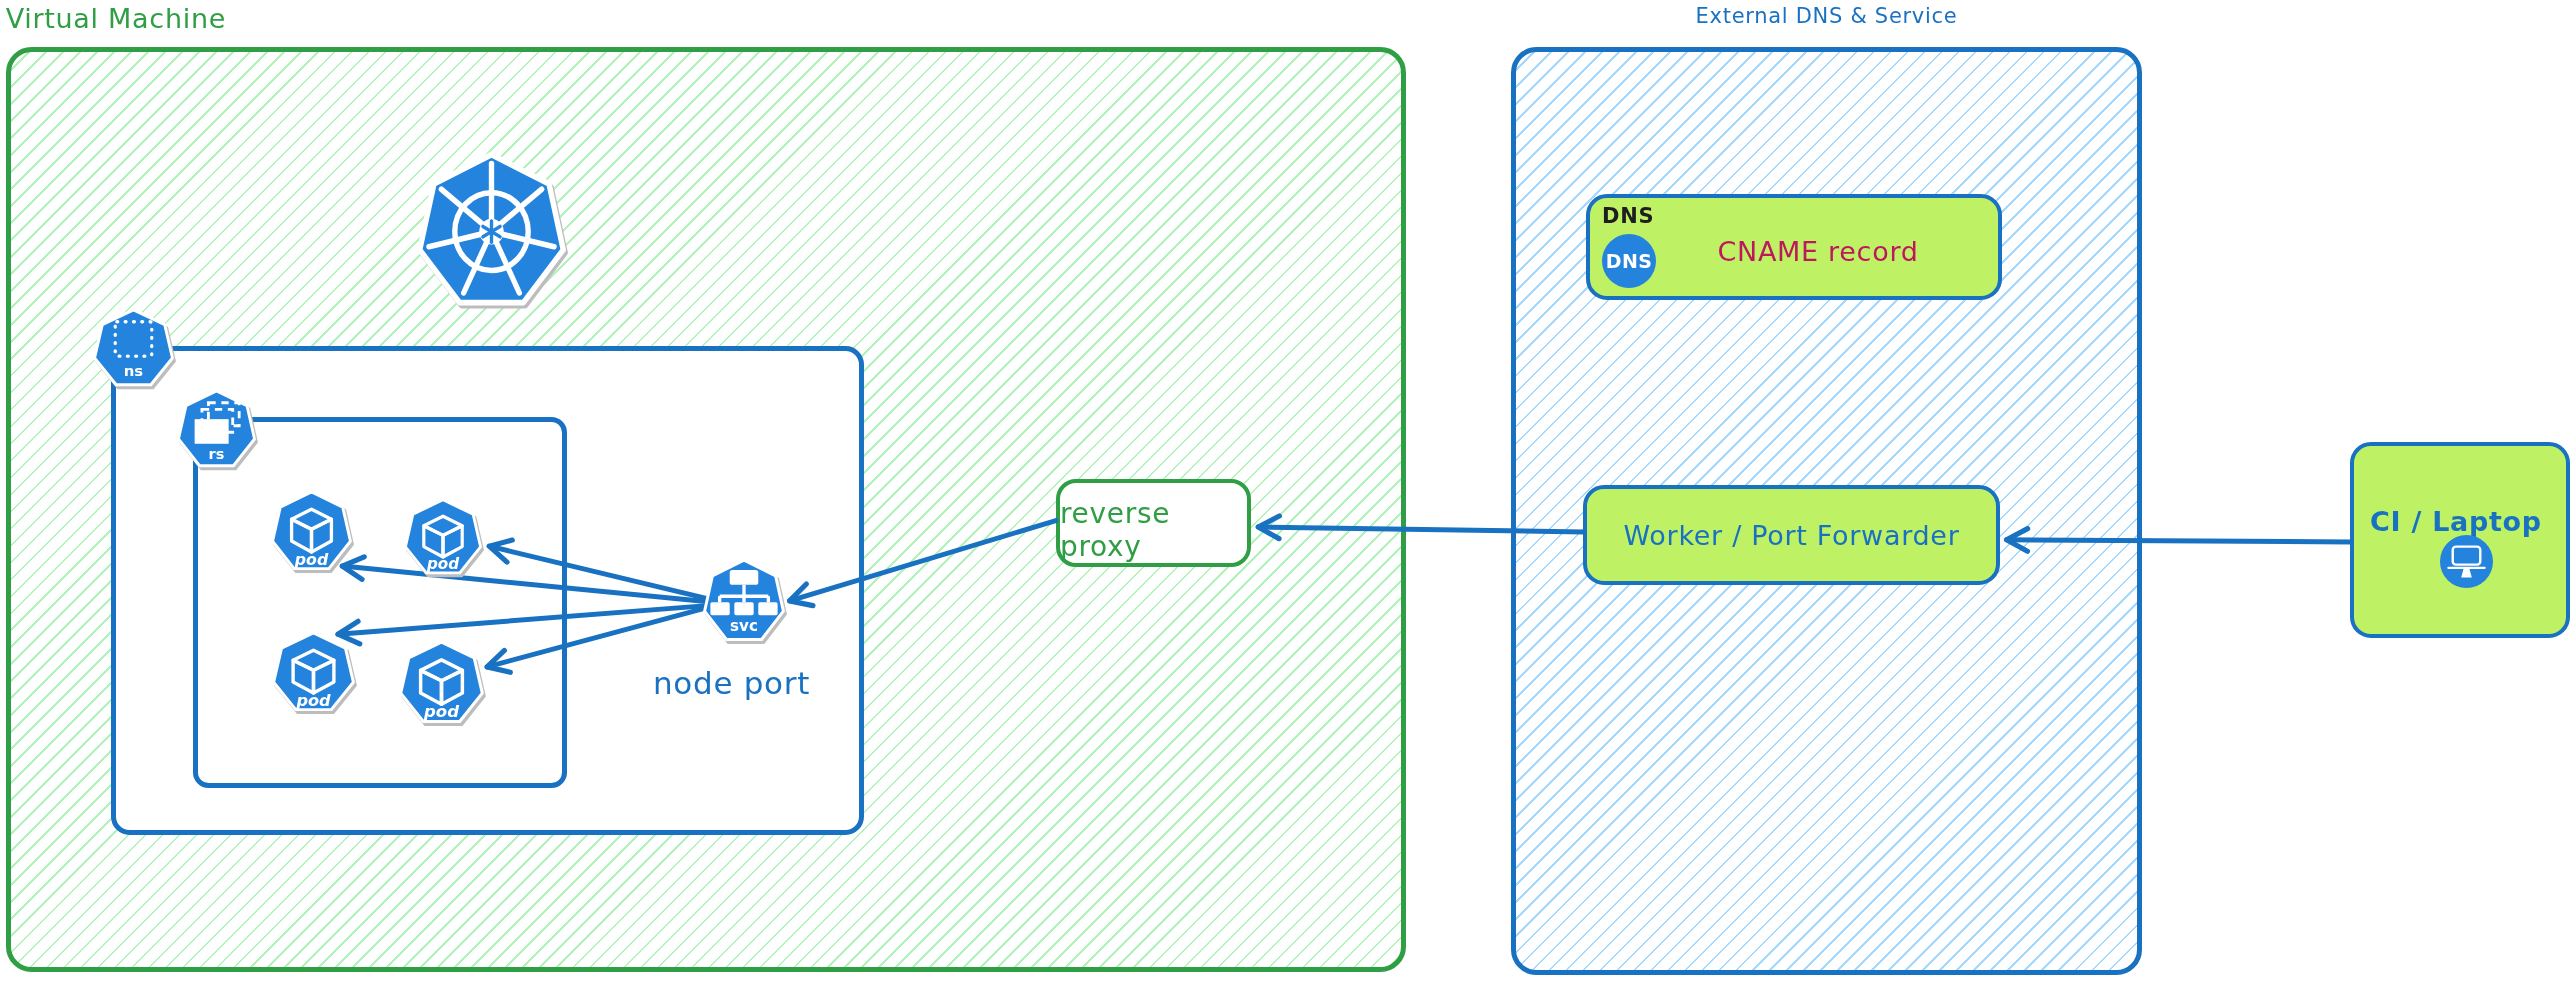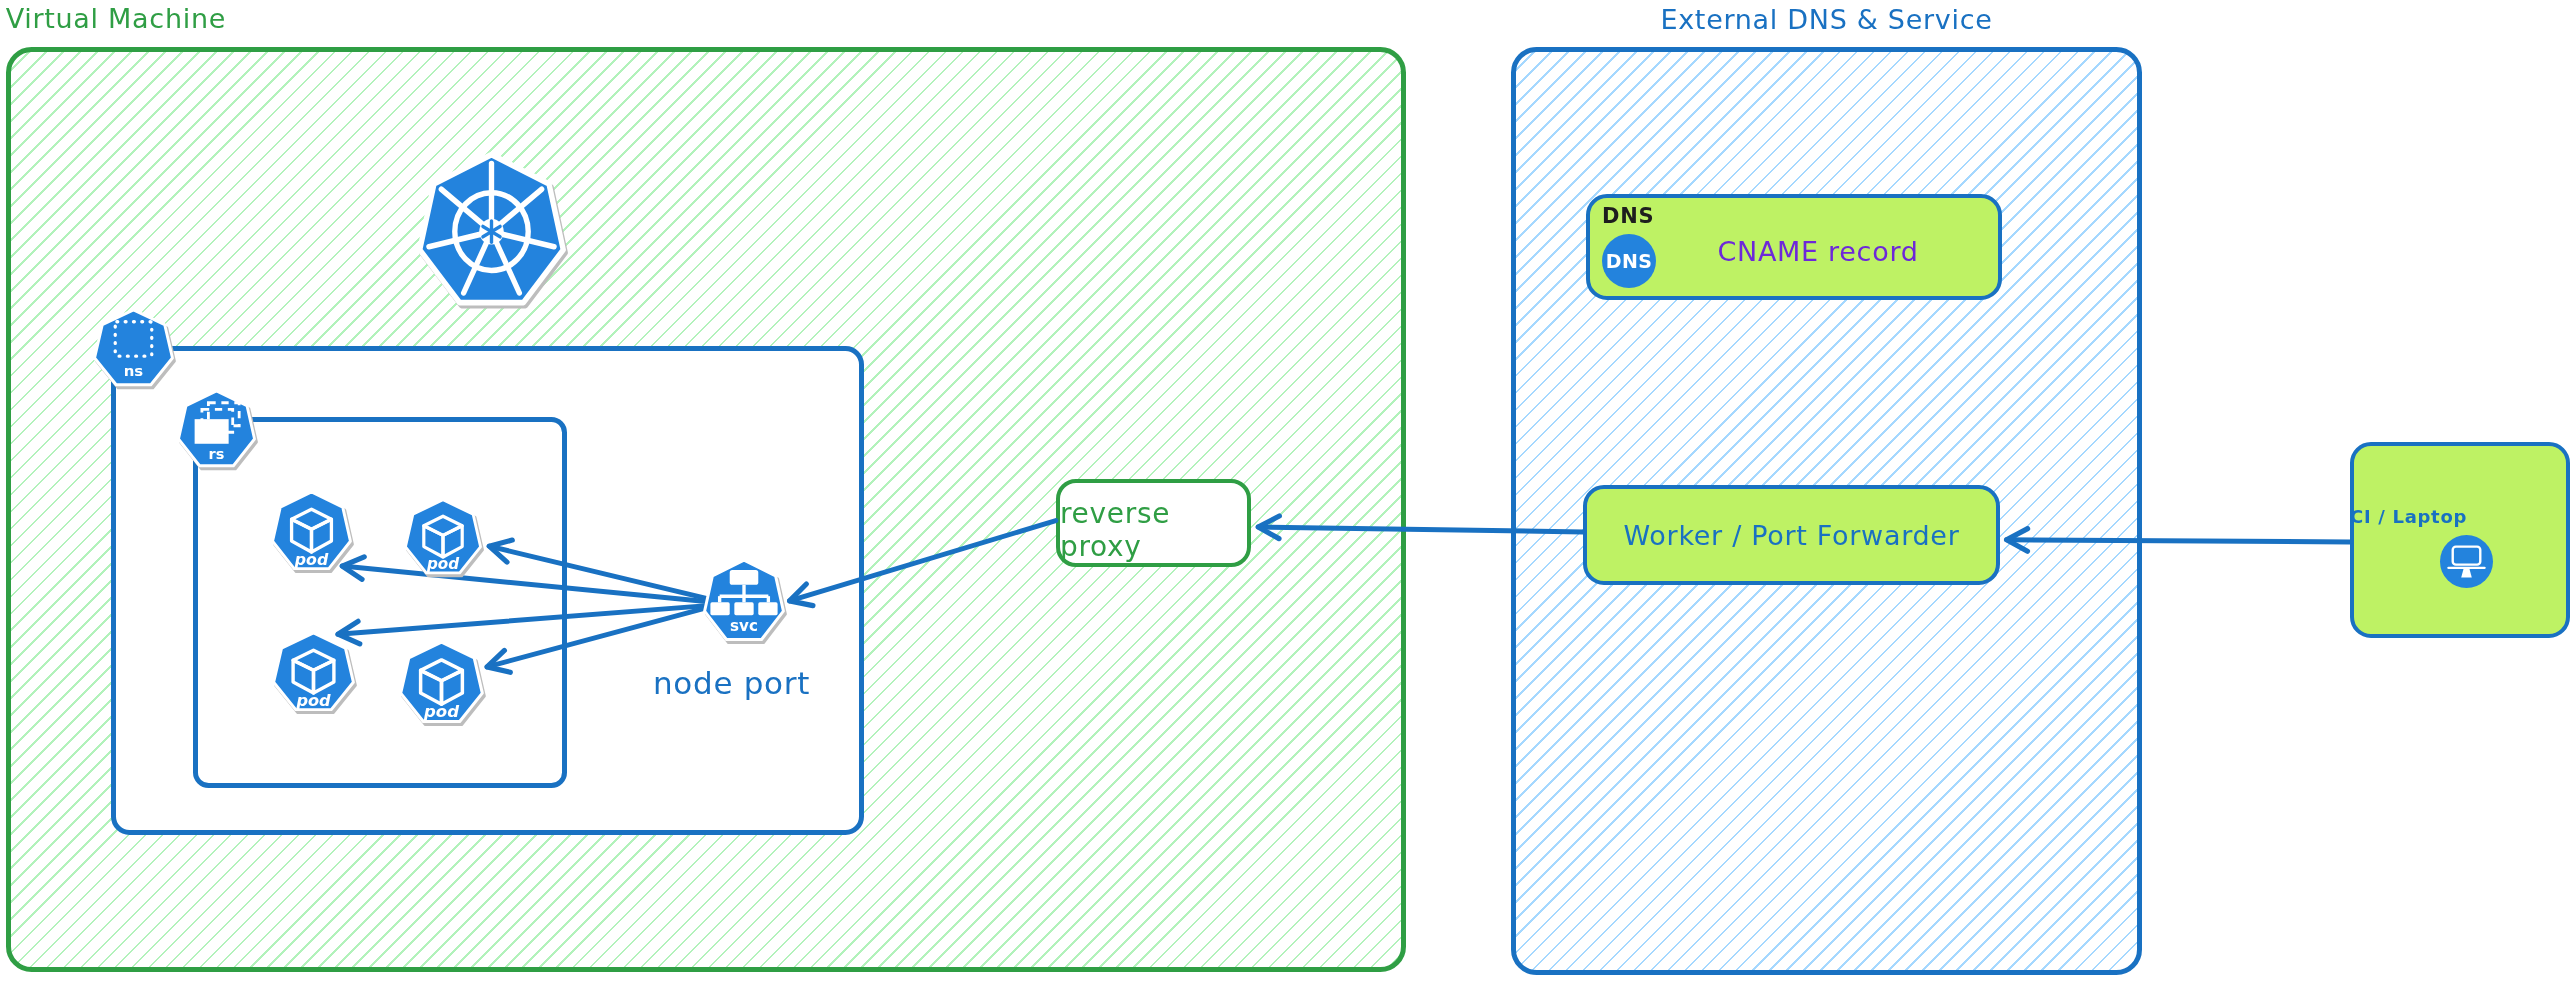--- a/index.html
+++ b/index.html
@@ -17,29 +17,29 @@
   .rs-box{left:193px;top:417px;width:364px;height:361px;background:#fff;border:5px solid #1971c2;border-radius:15.6px;z-index:2;}
   .rp-box{left:1056px;top:479px;width:187px;height:80px;background:#fff;border:4.3px solid #2f9e44;border-radius:20px;z-index:3;
     display:flex;align-items:flex-end;justify-content:center;}
   .card{background:#bef264;border:4.3px solid #1971c2;border-radius:21px;z-index:3;}
   .dns-box{left:1586px;top:194px;width:408px;height:98px;}
   .worker-box{left:1583px;top:485px;width:409px;height:92px;display:flex;align-items:center;justify-content:center;}
   .ci-box{left:2350px;top:442px;width:212px;height:188px;}
   
   .hand{letter-spacing:0.7px;font-weight:500;}
   .title-green{color:#2f9e44;font-size:27px;z-index:2;}
-  .title-blue{color:#1971c2;font-size:27px;text-align:center;z-index:2;}
+  .title-blue{color:#1971c2;font-size:21px;text-align:center;z-index:2;}
   .vm-title{left:5.7px;top:2.8px;width:1400px;}
   .ext-title{left:1511px;top:4.3px;width:631px;}
   .rp-text{color:#2f9e44;font-size:28px;}
   .nodeport-text{left:653px;top:665px;width:185px;text-align:left;color:#1971c2;font-size:31px;z-index:6;}
-  .cname-text{left:1690px;top:236px;width:256px;text-align:center;color:#6d28d9;font-size:27px;z-index:4;}
+  .cname-text{left:1690px;top:236px;width:256px;text-align:center;color:#be185d;font-size:27px;z-index:4;}
   .worker-text{color:#1971c2;font-size:27px;}
   .dns-tag{left:1602px;top:204px;color:#1e1e1e;font-size:21px;font-weight:600;z-index:4;}
-  .ci-text{left:2350px;top:506px;width:212px;color:#1971c2;font-size:18px;font-weight:600;z-index:4;}
+  .ci-text{left:2350px;top:506px;width:212px;text-align:center;color:#1971c2;font-size:27px;font-weight:600;z-index:4;}
   
   .hept{position:absolute;filter:drop-shadow(2.8px 3.6px 0 #bdbdbd);z-index:6;}
   .circle-icon{position:absolute;background:#2383dd;border-radius:50%;z-index:6;
     display:flex;align-items:center;justify-content:center;}
   .dns-circle{left:1602px;top:234px;width:54px;height:54px;color:#fff;font-size:19px;font-weight:700;letter-spacing:0.4px;}
   .monitor-circle{left:2440px;top:535px;width:53px;height:53px;}
   .overlay{position:absolute;left:0;top:0;z-index:5;}
   .icon-label{font-weight:600;}
 </style>
 </head>

